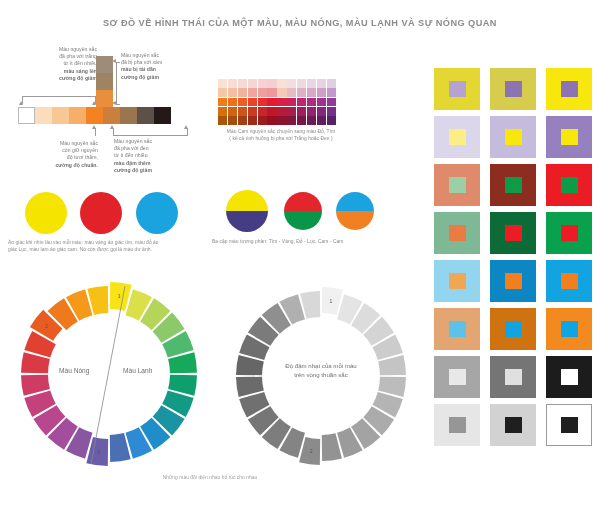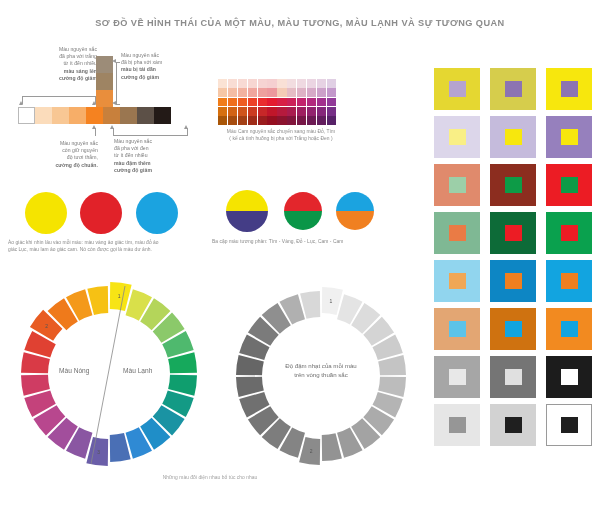--- a/index.html
+++ b/index.html
@@ -64,21 +64,21 @@
   .sqgrid{position:absolute;display:grid;}
   .cell{position:relative;}
   .cell .outerSq{position:absolute;left:0;top:0;}
   .cell .innerSq{position:absolute;}
 </style>
 </head>
 <body>
 
 <div class="page">
 
-  <div class="title">SƠ ĐỒ VỀ HÌNH THÁI CỦA MỘT MÀU, MÀU TƯƠNG, MÀU LẠNH VÀ SỰ TƯƠNG QUAN</div>
+  <div class="title">SƠ ĐỒ VỀ HÌNH THÁI CỦA MỘT MÀU, MÀU NÓNG, MÀU LẠNH VÀ SỰ NÓNG QUAN</div>
 
   <div>
 
     <div class="note" style="left:39px;top:46px;width:58px;text-align:right;">
       <div>Màu nguyên sắc</div>
       <div>đã pha với trắng</div>
       <div>từ ít đến nhiều</div>
       <div><b>màu sáng lên</b></div>
       <div><b>cường độ giảm</b></div>
     </div>

